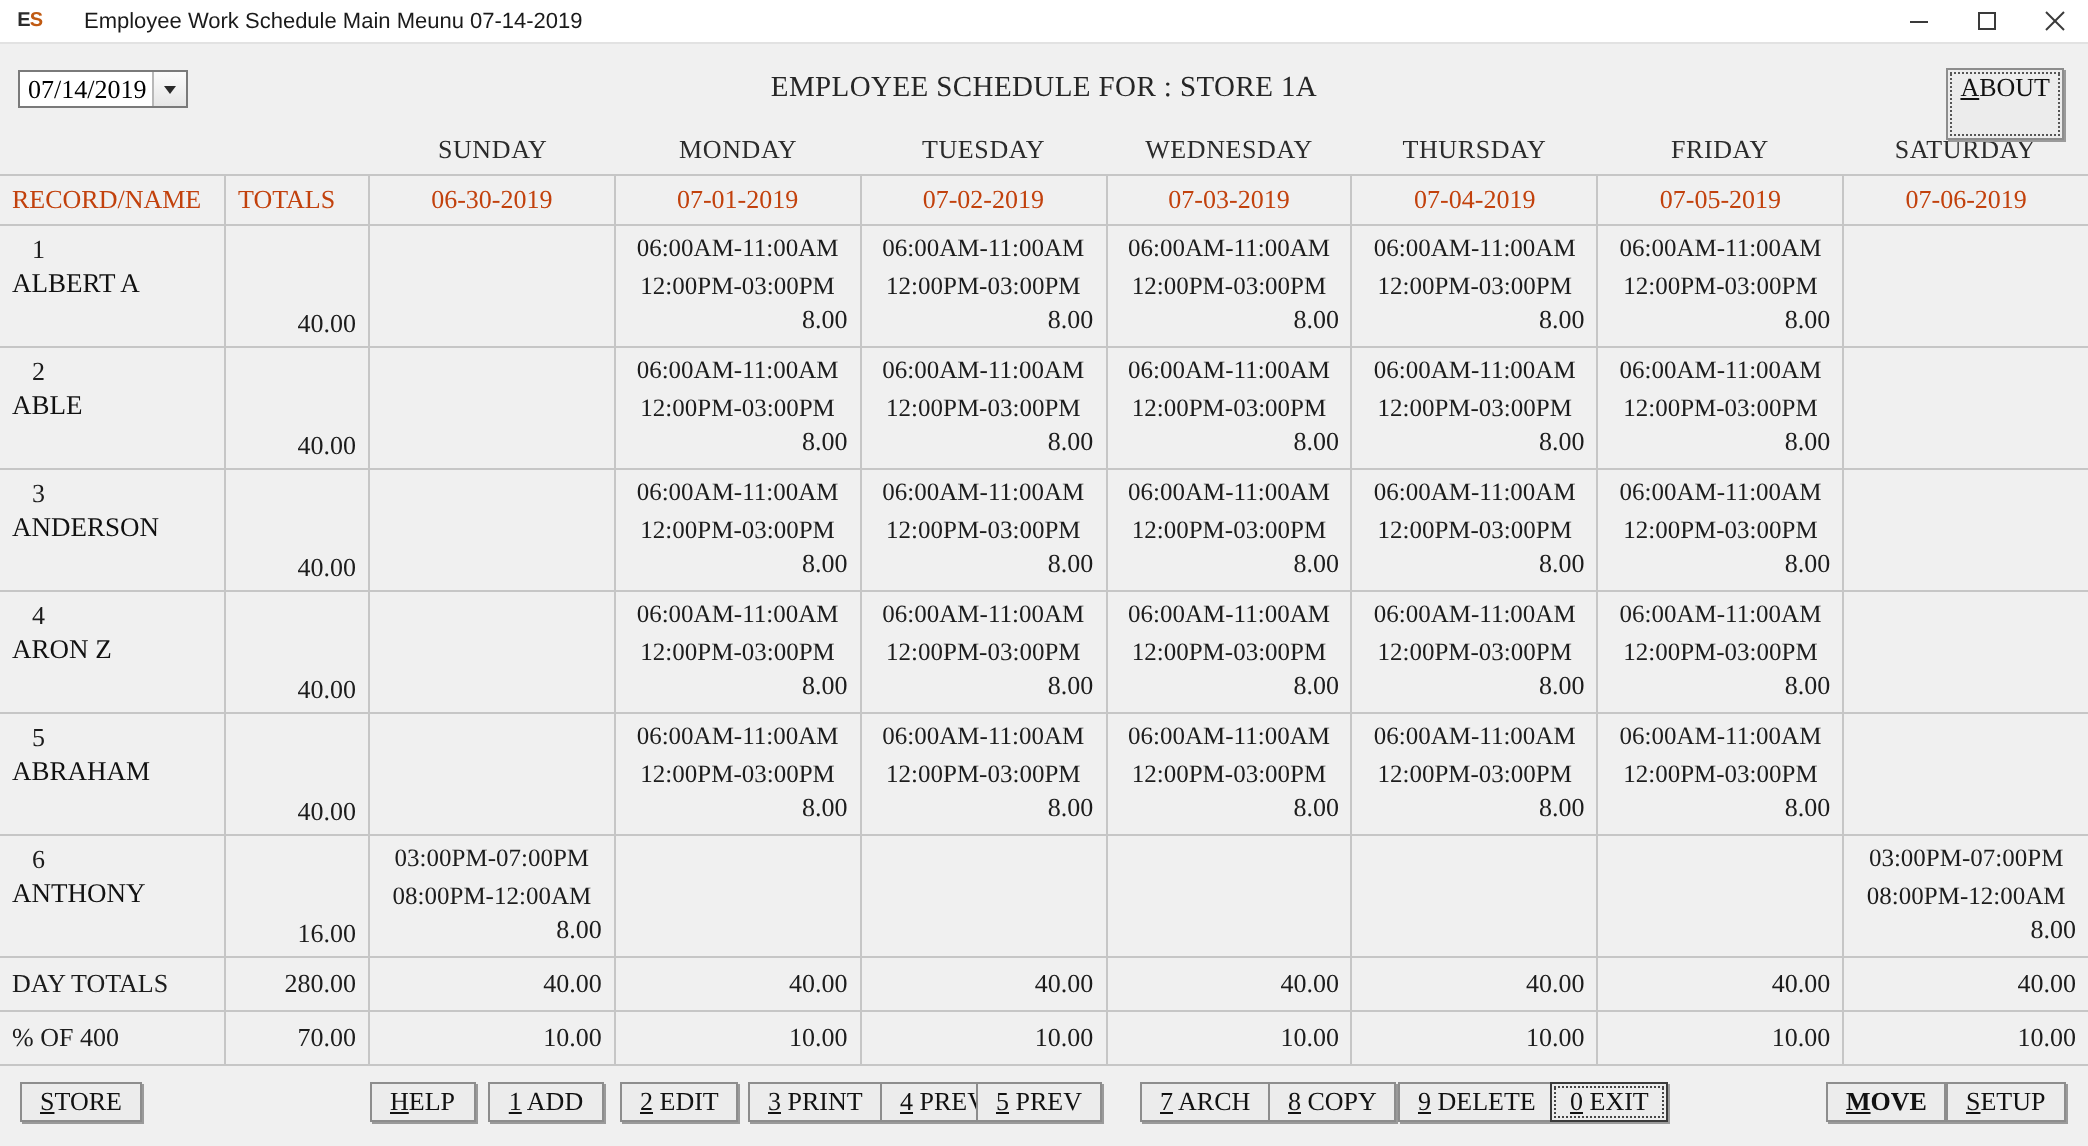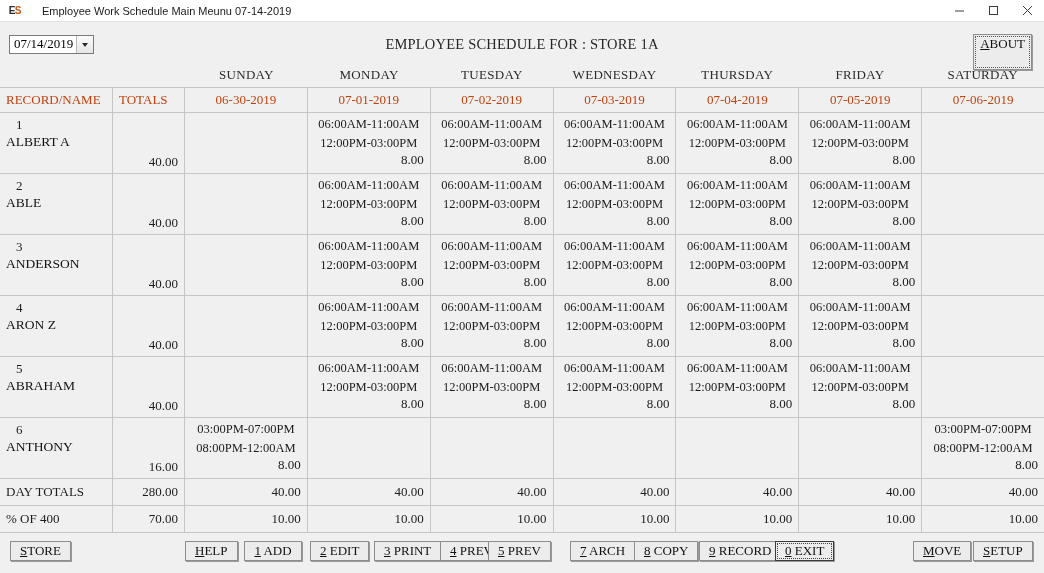--- a/index.html
+++ b/index.html
@@ -62,20 +62,21 @@
     position: relative;
     height: 40px;
   }
   .combo {
     position: absolute;
     left: 9px; top: 13px;
     width: 85px; height: 19px;
     background: #ffffff;
     border: 1px solid #7a7a7a;
     display: flex;
+    align-items: center;
     box-sizing: border-box;
   }
   .combo-value {
     flex: 1;
     font-family: "Liberation Serif", serif;
     font-size: 13px;
     color: #000;
     padding-left: 4px;
     white-space: nowrap;
   }
@@ -627,17 +628,17 @@
 <div class="btnbar">
   <div class="btn" style="left:10px;min-width:56px;"><u>S</u><span>TORE</span></div>
   <div class="btn" style="left:185px;min-width:52px;"><u>H</u><span>ELP</span></div>
   <div class="btn" style="left:244px;min-width:58px;"><u>1</u><span> ADD</span></div>
   <div class="btn" style="left:310px;min-width:58px;"><u>2</u><span> EDIT</span></div>
   <div class="btn" style="left:374px;min-width:60px;"><u>3</u><span> PRINT</span></div>
   <div class="btn" style="left:440px;min-width:58px;"><u>4</u><span> PREV</span></div>
   <div class="btn" style="left:488px;min-width:58px;"><u>5</u><span> PREV</span></div>
   <div class="btn" style="left:570px;min-width:58px;"><u>7</u><span> ARCH</span></div>
   <div class="btn" style="left:634px;min-width:60px;"><u>8</u><span> COPY</span></div>
-  <div class="btn" style="left:699px;min-width:70px;"><u>9</u><span> RECORD</span></div>
+  <div class="btn" style="left:699px;min-width:70px;"><u>9</u><span> DELETE</span></div>
   <div class="btn focused" style="left:775px;min-width:56px;"><u>0</u><span> EXIT</span></div>
-  <div class="btn" style="left:913px;min-width:53px;"><u>M</u><span>OVE</span></div>
+  <div class="btn" style="left:913px;min-width:53px;font-weight:bold;"><u>M</u><span>OVE</span></div>
   <div class="btn" style="left:973px;min-width:58px;"><u>S</u><span>ETUP</span></div>
 </div>
 
 </body></html>

